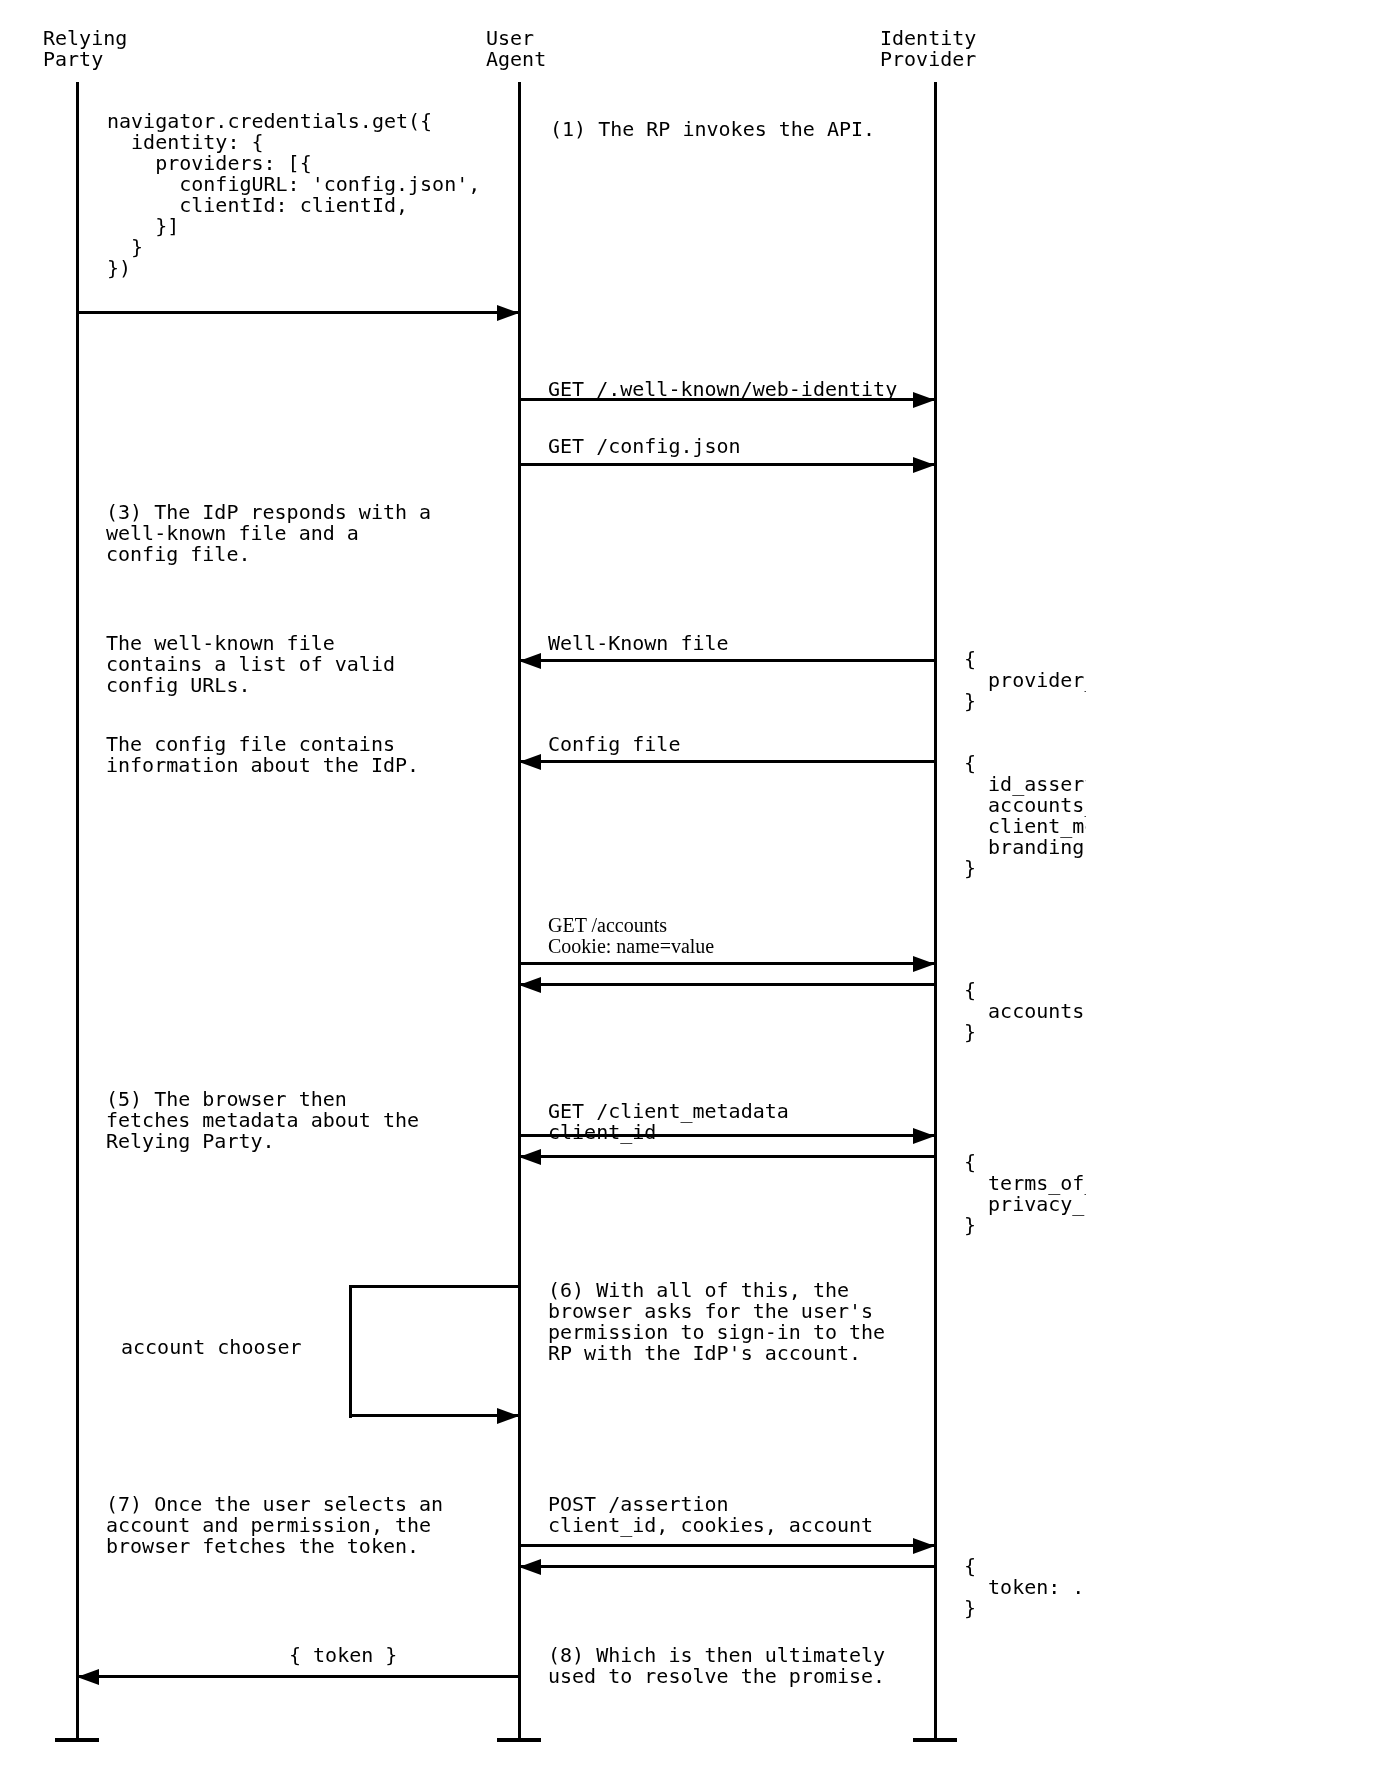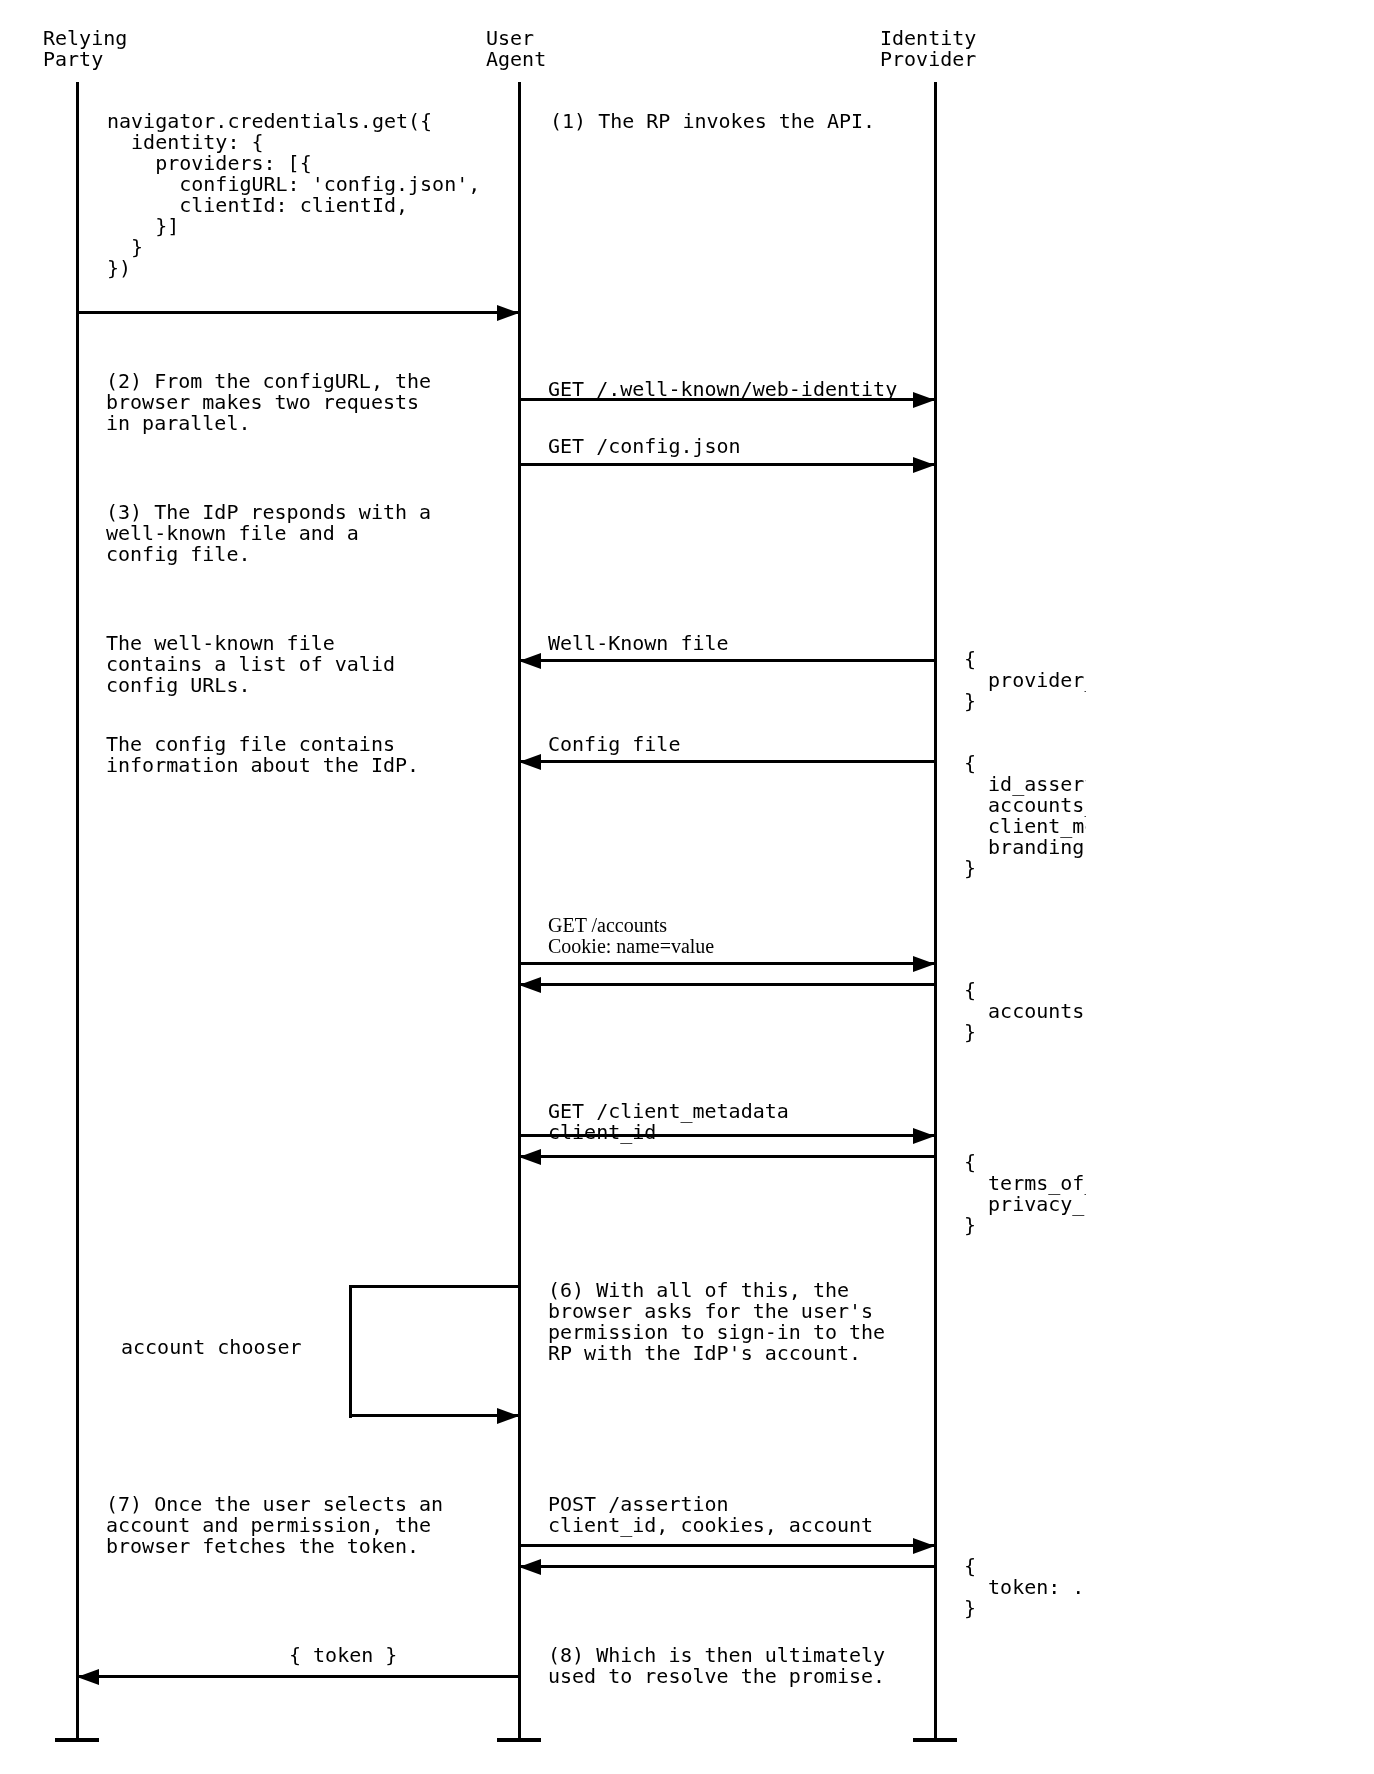--- a/index.html
+++ b/index.html
@@ -87,30 +87,27 @@
   <div class="endbar" style="left:913px;"></div>
 
   <pre class="txt" style="left:107px; top:111px;">navigator.credentials.get({
   identity: {
     providers: [{
       configURL: 'config.json',
       clientId: clientId,
     }]
   }
 })</pre>
-  <pre class="txt" style="left:550px; top:111px;">(1) The RP invokes the API.</pre>
+  <pre class="txt" style="left:550px; top:119px;">(1) The RP invokes the API.</pre>
 
   <div class="arrow" style="left:77px; top:305px; width:442px;">
     <div class="line"></div>
       <div class="head r"></div>
   </div>
 
-  <pre class="txt" style="left:106px; top:371px;">(2) From the configURL, the
-browser makes two requests
-in parallel.</pre>
   <pre class="txt" style="left:548px; top:371px;margin-top:8px;">GET /.well-known/web-identity</pre>
   <div class="arrow" style="left:519px; top:392px; width:416px;">
     <div class="line"></div>
       <div class="head r"></div>
   </div>
   <pre class="txt" style="left:548px; top:436px;">GET /config.json</pre>
   <div class="arrow" style="left:519px; top:457px; width:416px;">
     <div class="line"></div>
       <div class="head r"></div>
   </div>
@@ -152,20 +149,23 @@
       <div class="head r"></div>
   </div>
   <div class="arrow" style="left:519px; top:977px; width:416px;">
     <div class="line"></div>
       <div class="head l"></div>
   </div>
   <pre class="txt" style="left:964px; top:980px;">{
   accounts: [ ... ]
 }</pre>
 
+  <pre class="txt" style="left:106px; top:1089px;">(5) The browser then
+fetches metadata about the
+Relying Party.</pre>
   <pre class="txt" style="left:548px; top:1089px;margin-top:12px;">GET /client_metadata
 client_id</pre>
   <div class="arrow" style="left:519px; top:1128px; width:416px;">
     <div class="line"></div>
       <div class="head r"></div>
   </div>
   <div class="arrow" style="left:519px; top:1149px; width:416px;">
     <div class="line"></div>
       <div class="head l"></div>
   </div>

